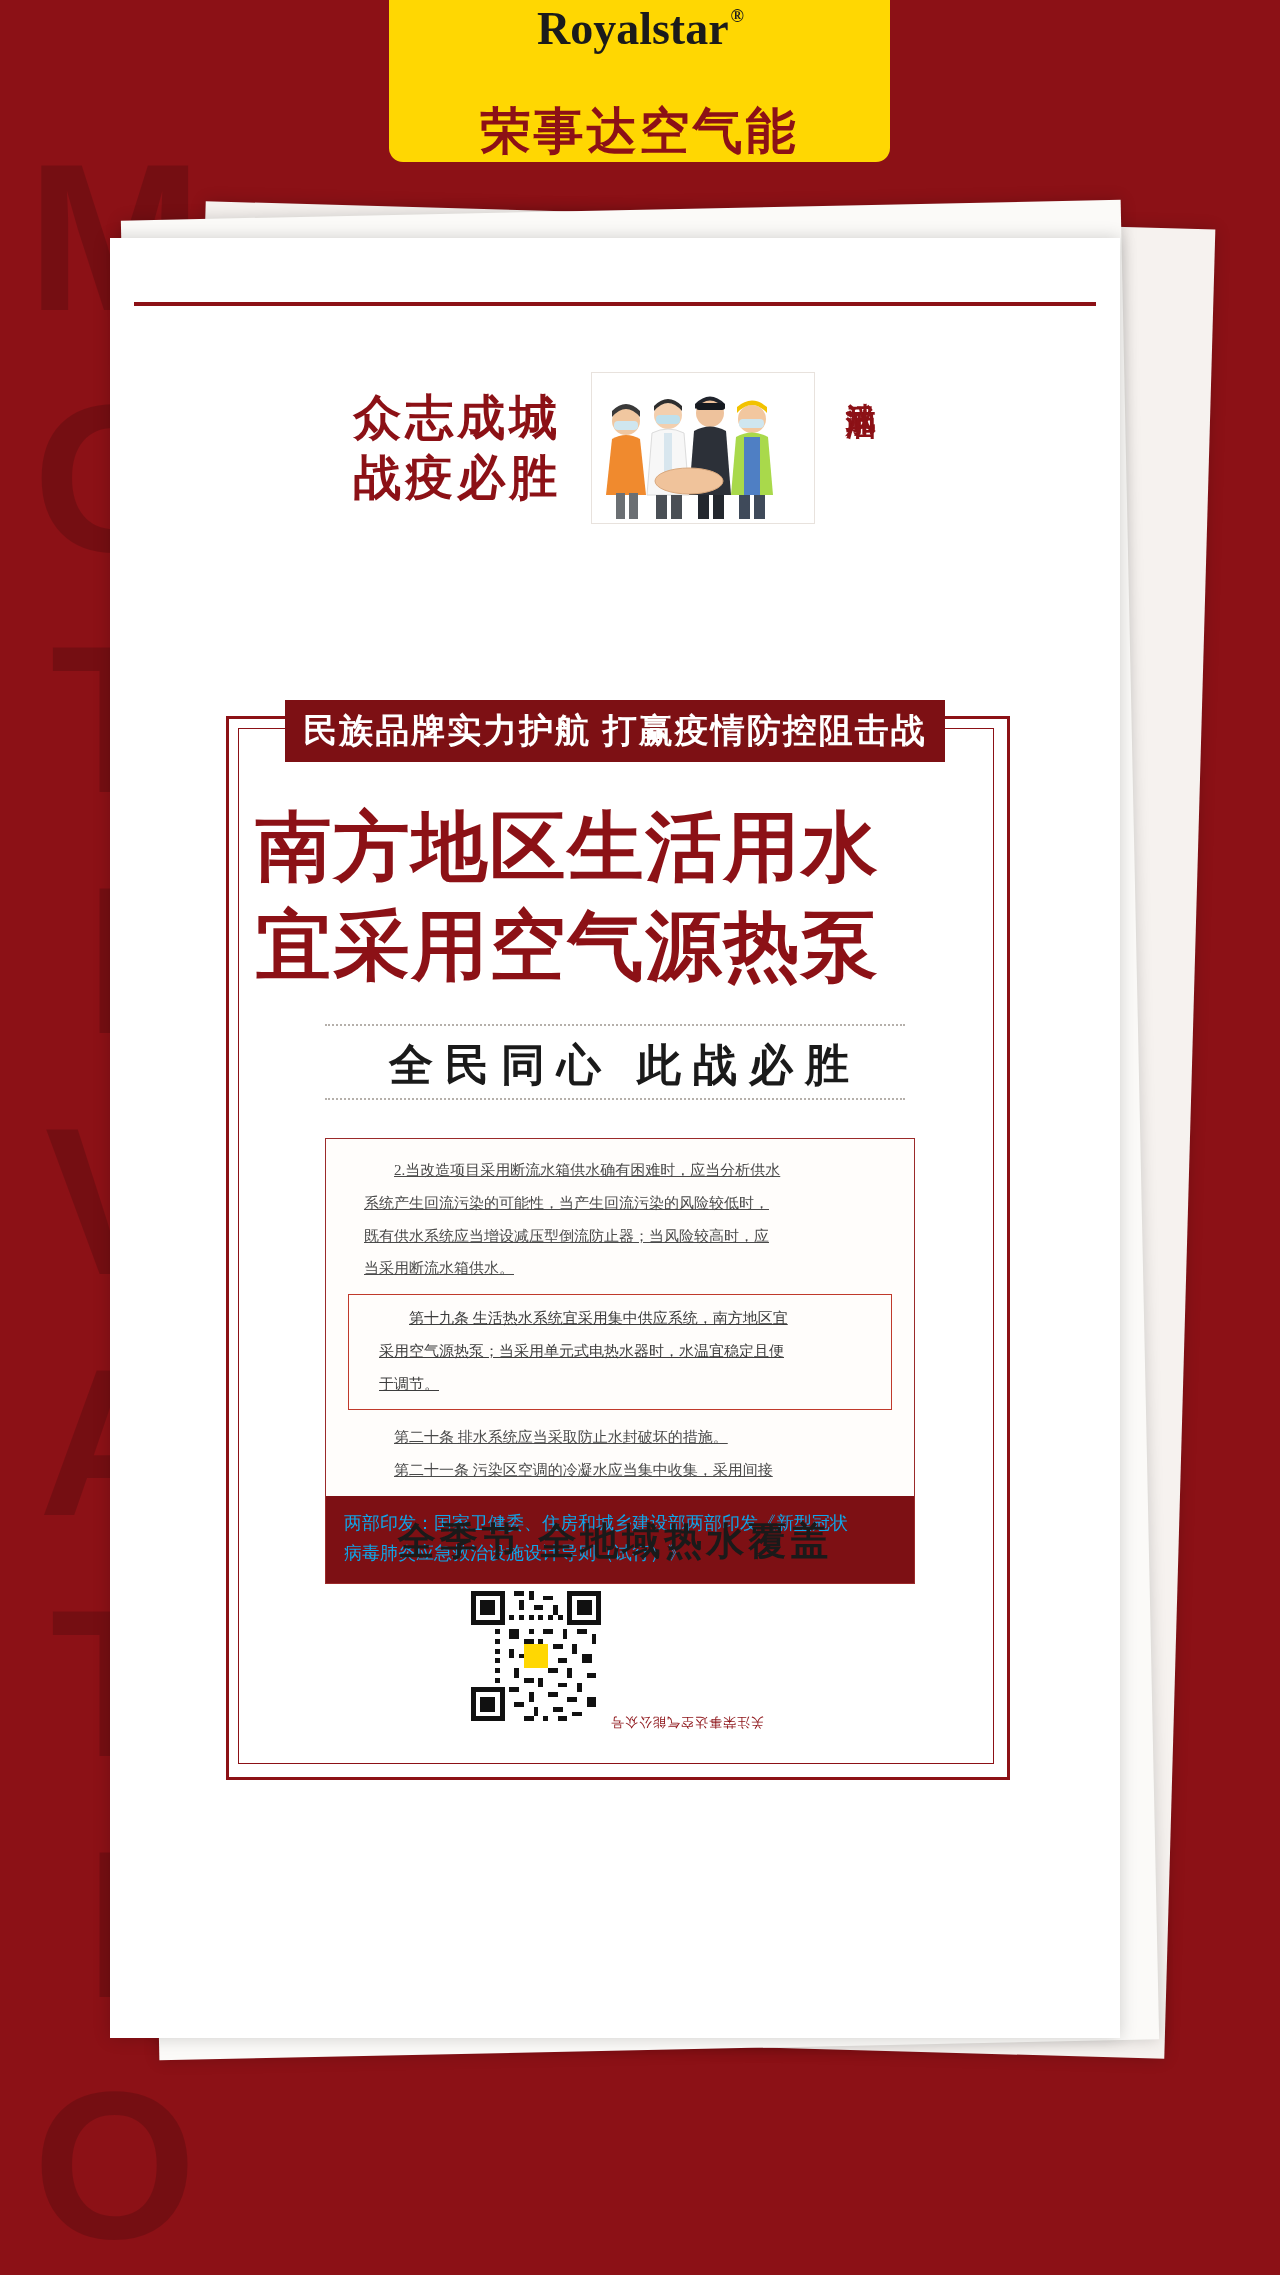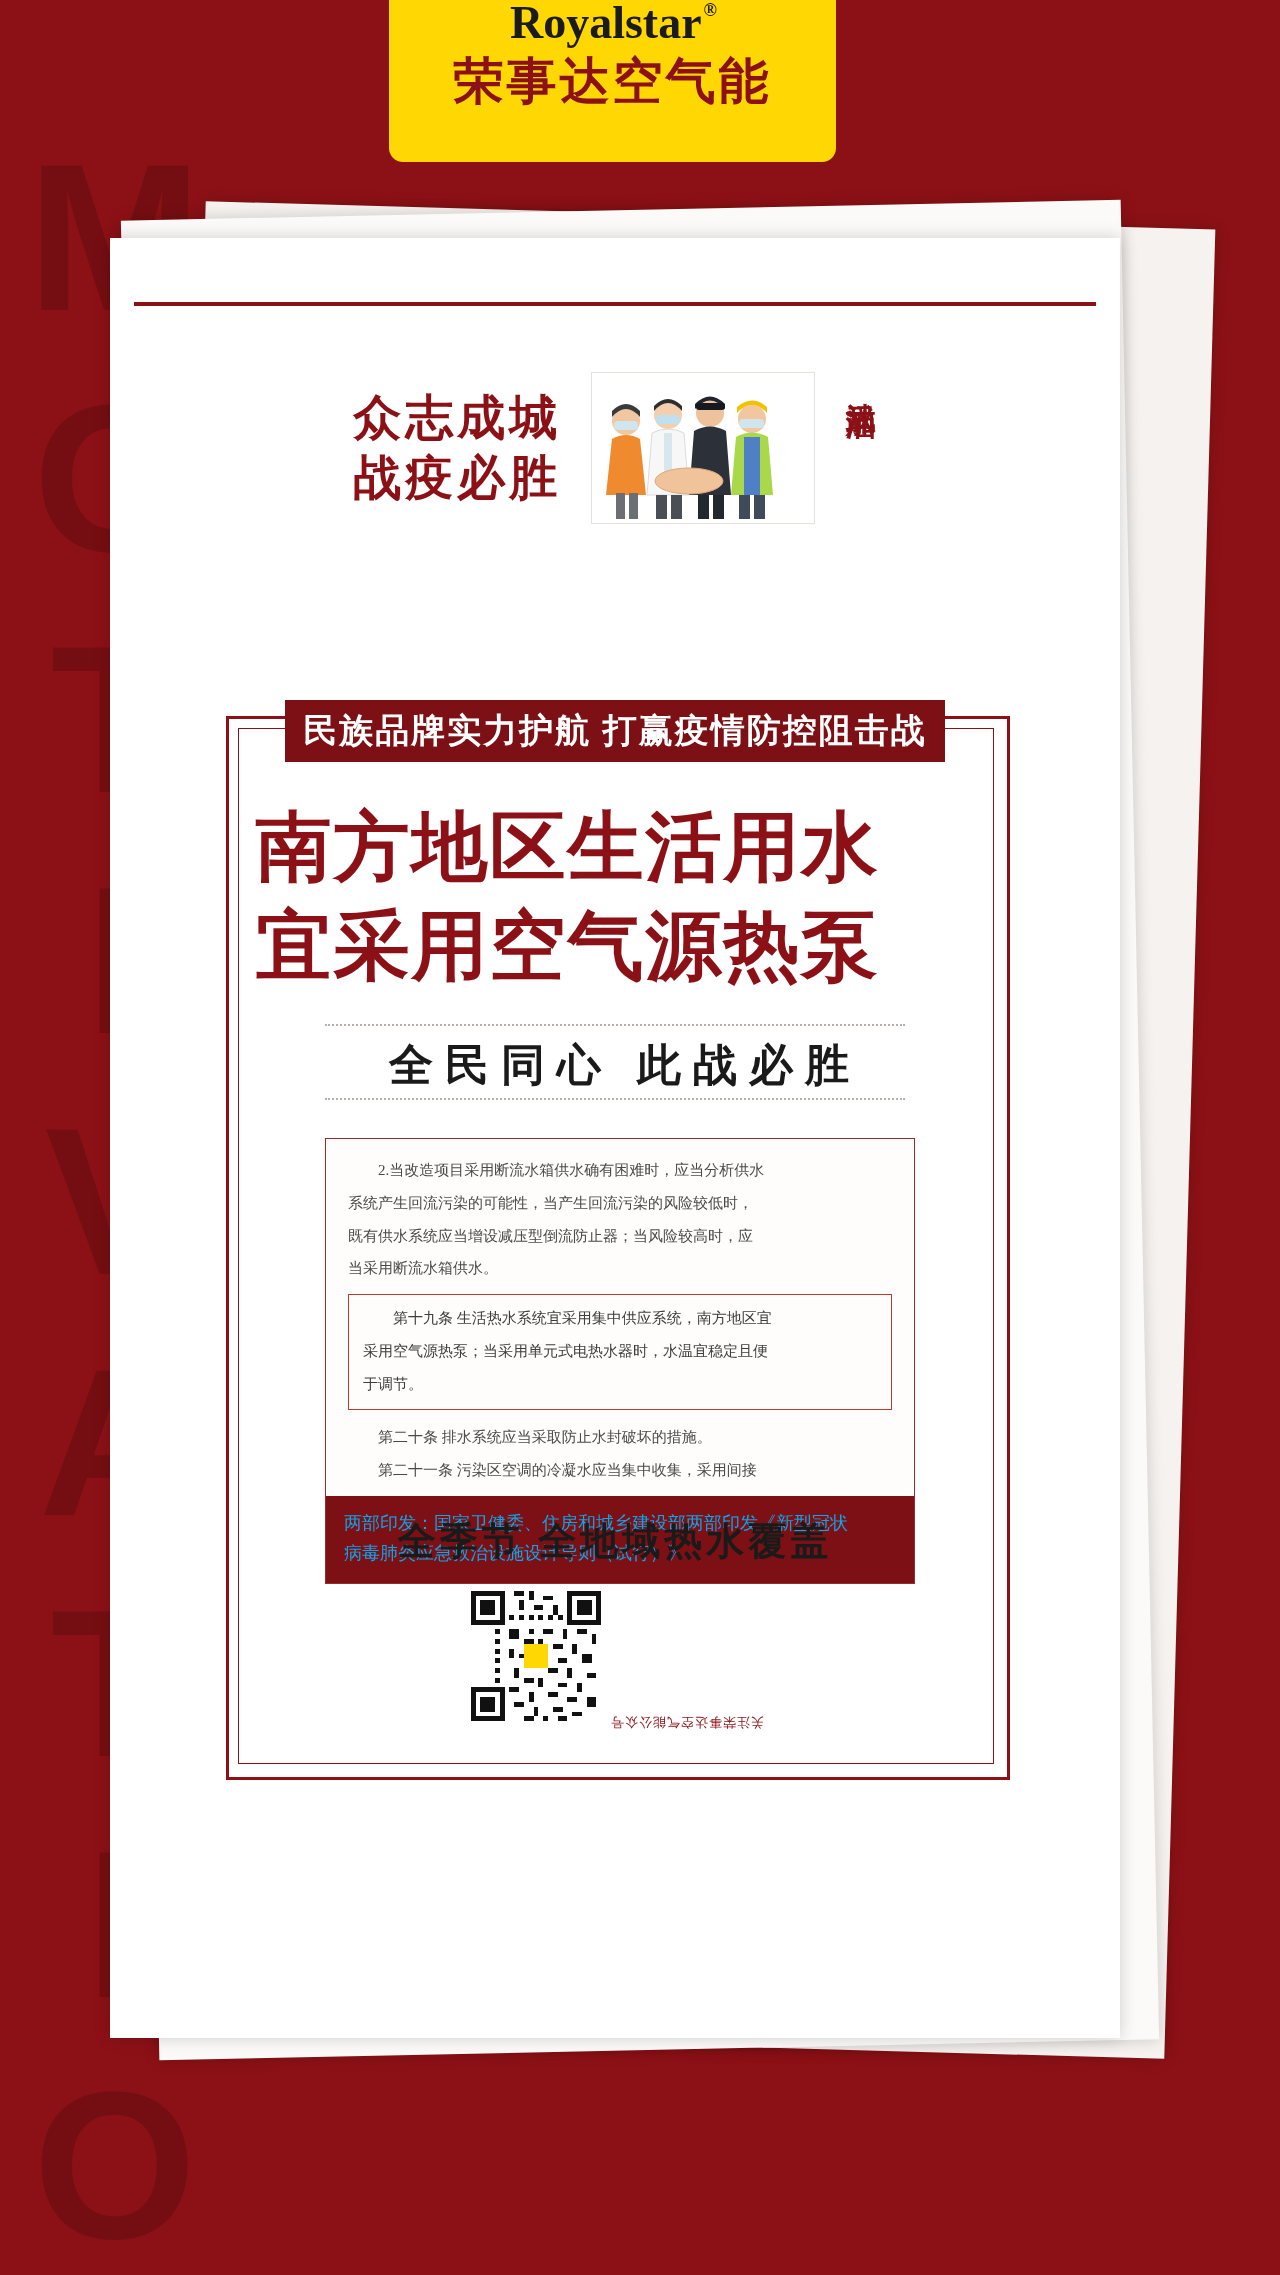--- a/index.html
+++ b/index.html
@@ -30,28 +30,30 @@
     user-select: none;
     font-family: "Liberation Sans", sans-serif;
     white-space: pre;
   }
 
   
   .logo-banner {
     position: absolute;
     left: 389px;
     top: 0;
-    width: 447px;
+    width: 501px;
     height: 162px;
     background: #ffd702;
     border-radius: 0 0 14px 14px;
     display: flex;
     flex-direction: column;
     align-items: center;
+    justify-content: center;
     box-sizing: border-box;
+    gap: 44px;
   }
   .logo-latin {
     font-family: "Liberation Serif", serif;
     font-size: 46px;
     font-weight: bold;
     color: #1b1b1b;
     letter-spacing: 0px;
     position: relative;
     line-height: 1;
   }
@@ -250,21 +252,21 @@
     box-sizing: border-box;
     z-index: 2;
   }
   .doc-body {
     padding: 16px 22px 8px 22px;
     color: #4a4a4a;
     font-size: 15px;
     line-height: 2.05;
     font-family: "Liberation Serif", serif;
   }
-  .doc-p { margin: 0 0 2px 0; text-indent: 0; }
+  .doc-p { margin: 0 0 2px 16px; text-indent: 0; text-decoration: underline; }
   .doc-p.indent { text-indent: 30px; }
   .doc-highlight {
     border: 1px solid #c0392b;
     padding: 8px 14px 8px 14px;
     margin: 10px 0 12px 0;
     color: #3d3d3d;
     line-height: 2.05;
   }
   .doc-footer {
     background: #7d1014;

